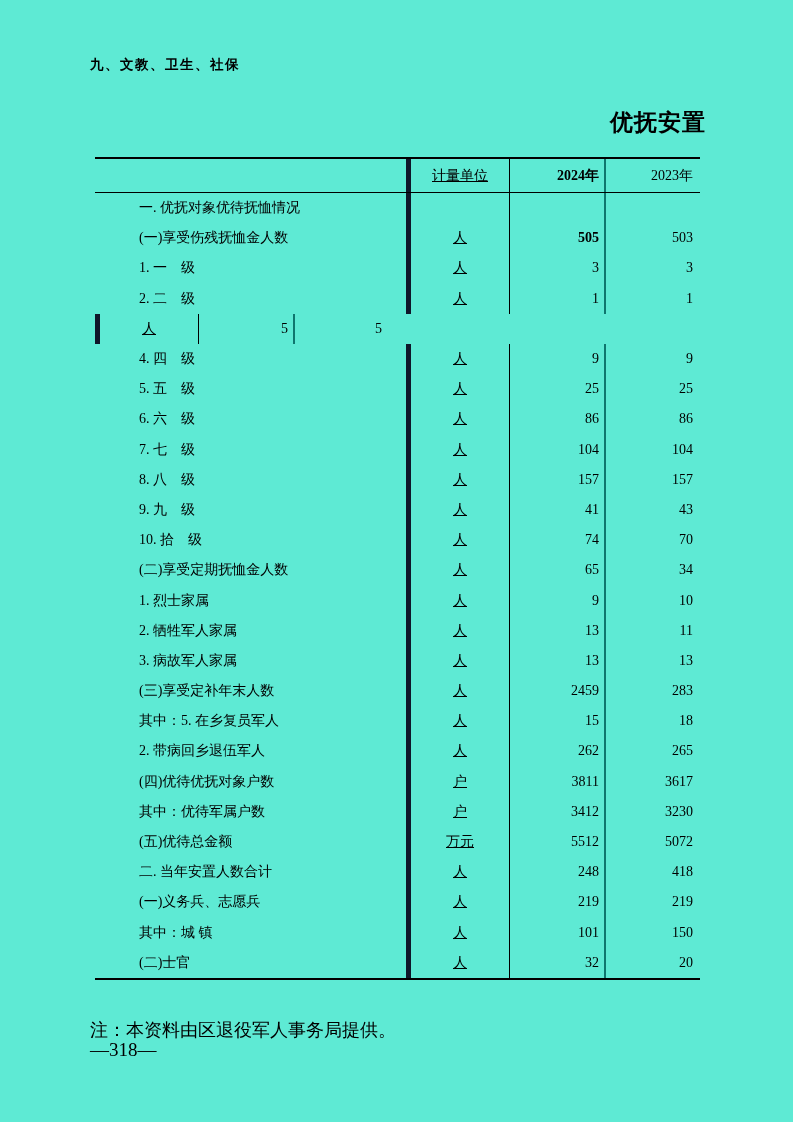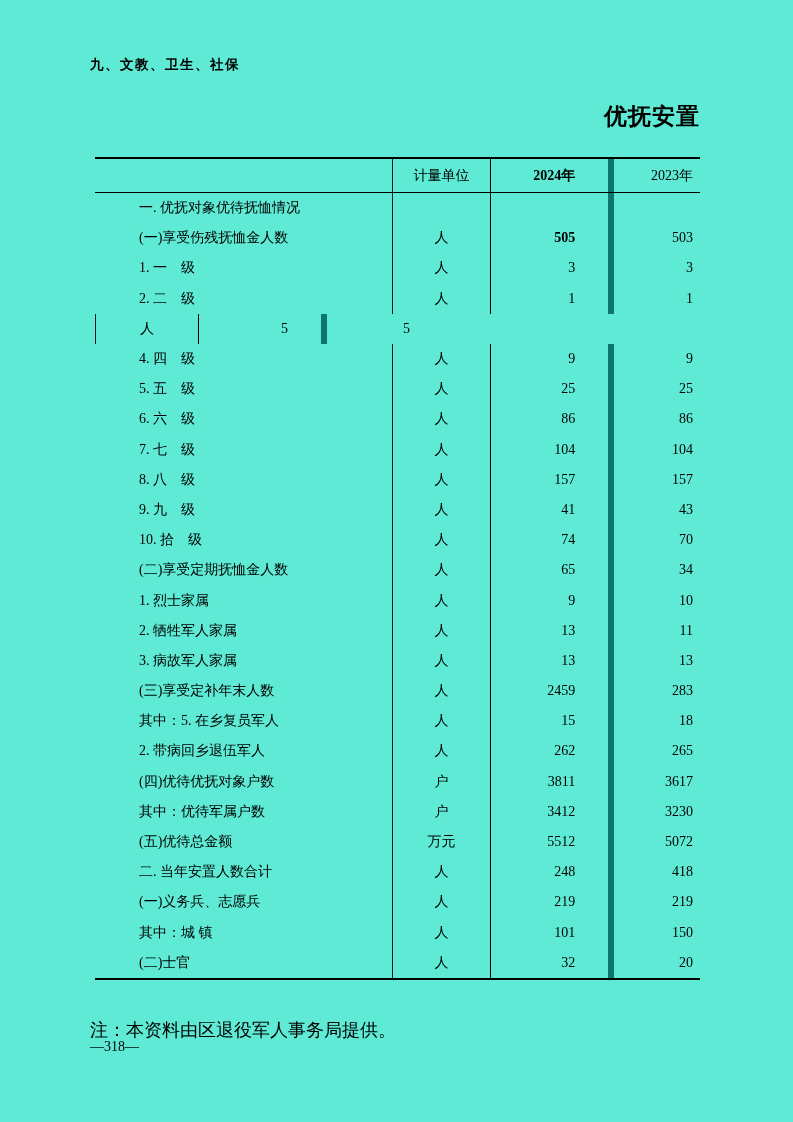--- a/index.html
+++ b/index.html
@@ -20,21 +20,21 @@
     font-weight: bold;
     font-size: 13.5px;
     letter-spacing: 1.5px;
     white-space: nowrap;
   }
   .doc-title {
     position: absolute;
     left: 95px;
     top: 101px;
     width: 605px;
-    margin: 0;
+    margin: 6px;
     text-align: right;
     font-size: 23px;
     font-weight: bold;
     letter-spacing: 1px;
     font-family: "Liberation Serif", "DejaVu Serif", serif;
   }
   .stat-table {
     position: absolute;
     left: 95px;
     top: 157px;
@@ -54,36 +54,36 @@
     height: 30.2px;
   }
   .td {
     box-sizing: border-box;
     display: flex;
     align-items: center;
     overflow: hidden;
     white-space: nowrap;
   }
   .c0 { width: 311px; padding-left: 44px; justify-content: flex-start; }
-  .c1 { width: 103px; border-left: 1px solid #0f172a; justify-content: center; }
+  .c1 { width: 103px; border-left: 5px solid #0f172a; justify-content: center; text-decoration: underline; }
   .c2 { width: 95px;  border-left: 1px solid #000; justify-content: flex-end; padding-right: 5px; }
-  .c3 { width: 96px;  border-left: 6px solid #0f766e; justify-content: flex-end; padding-right: 7px; margin-left: 28px; }
+  .c3 { width: 96px;  border-left: 2px solid #0f766e; justify-content: flex-end; padding-right: 7px; }
   .bold { font-weight: bold; }
   .footnote {
     position: absolute;
     left: 90px;
     top: 1018px;
     font-size: 18px;
     white-space: nowrap;
   }
   .page-number {
     position: absolute;
     left: 90px;
     top: 1039px;
-    font-size: 14px;
+    font-size: 19px;
     white-space: nowrap;
   }
 </style>
 </head>
 <body>
 
 <div class="page">
 
   <div class="section-header">九、文教、卫生、社保</div>
 

